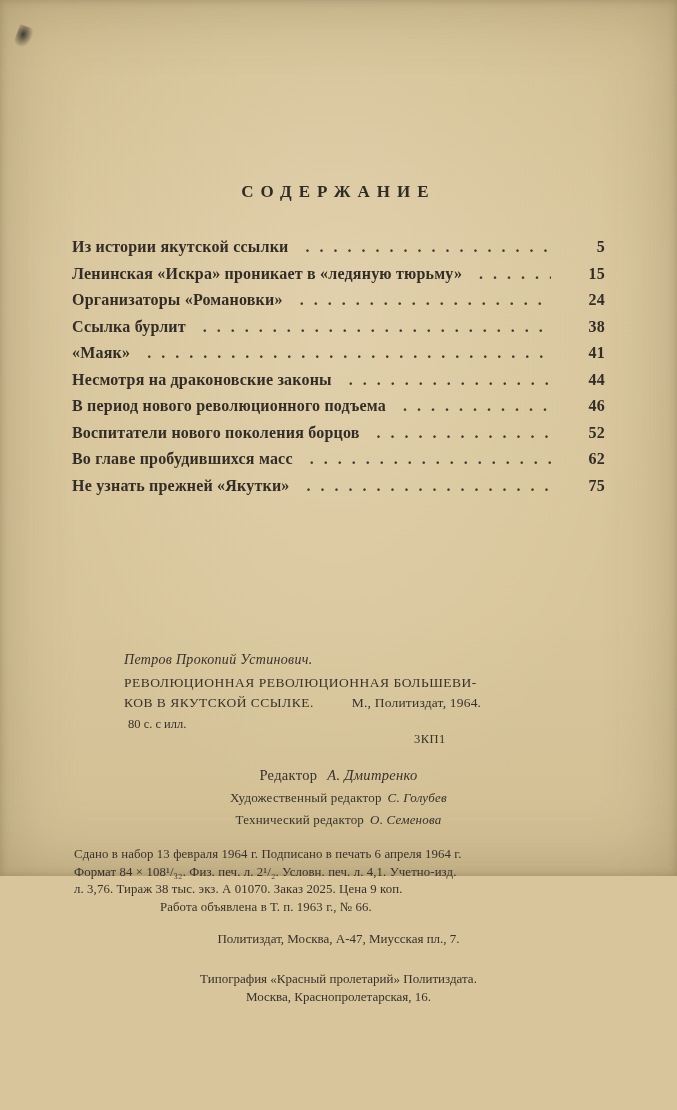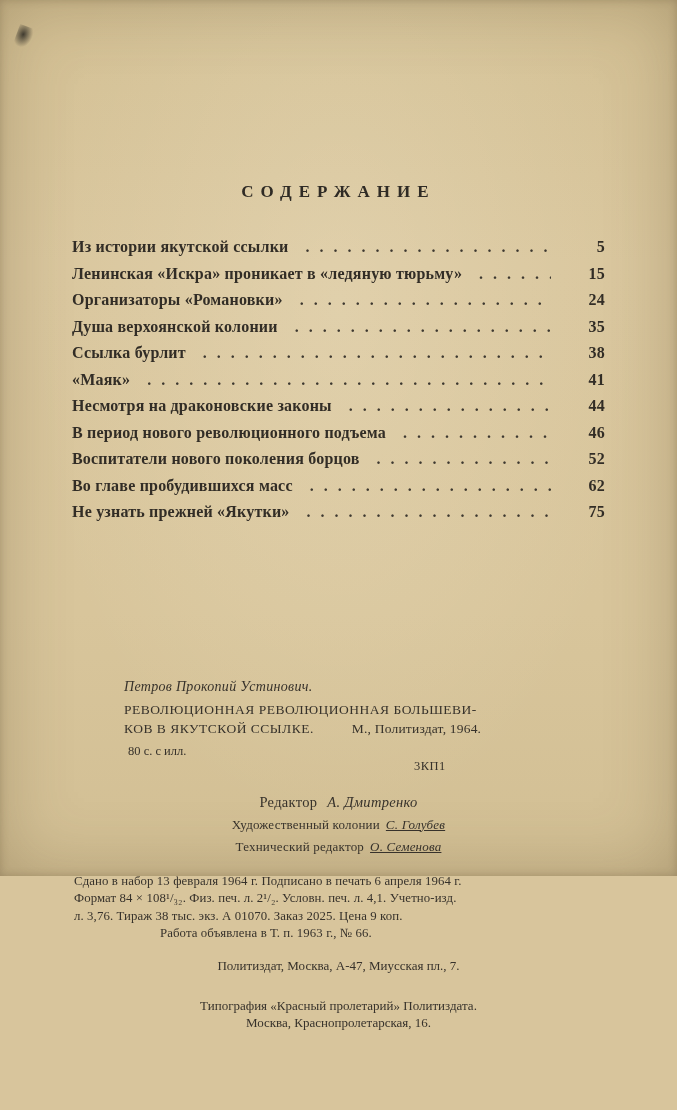--- a/index.html
+++ b/index.html
@@ -94,21 +94,21 @@
     font-size:14.5px;
     letter-spacing:0.3px;
   }
   .editor-line .name{font-style:italic;margin-left:10px;}
   .sub-editor-line{
     text-align:center;
     margin-top:6px;
     font-size:13px;
     letter-spacing:0.2px;
   }
-  .sub-editor-line .name{font-style:italic;margin-left:6px;text-decoration:underline;}
+  .sub-editor-line .name{font-style:italic;margin-left:6px;}
   .imprint{
     margin-top:18px;
     font-size:12.8px;
     line-height:17.5px;
     letter-spacing:0.1px;
     padding:0 2px;
   }
   .imprint .line-indent{padding-left:86px;}
   .pub-address{
     text-align:center;
@@ -140,25 +140,20 @@
       <span class="toc-title">Ленинская «Искра» проникает в «ледяную тюрьму»</span>
       <span class="leader"></span>
       <span class="toc-page">15</span>
     </div>
     <div class="toc-row">
       <span class="toc-title">Организаторы «Романовки»</span>
       <span class="leader"></span>
       <span class="toc-page">24</span>
     </div>
     <div class="toc-row">
-      <span class="toc-title">Душа верхоянской колонии</span>
-      <span class="leader"></span>
-      <span class="toc-page">35</span>
-    </div>
-    <div class="toc-row">
       <span class="toc-title">Ссылка бурлит</span>
       <span class="leader"></span>
       <span class="toc-page">38</span>
     </div>
     <div class="toc-row">
       <span class="toc-title">«Маяк»</span>
       <span class="leader"></span>
       <span class="toc-page">41</span>
     </div>
     <div class="toc-row">
@@ -199,21 +194,21 @@
       </div>
     </div>
 
     <div class="pages-note">80 с. с илл.</div>
     <div class="class-code">3КП1</div>
 
     <div class="editor-line">
       <span>Редактор</span><span class="name">А. Дмитренко</span>
     </div>
     <div class="sub-editor-line">
-      <span>Художественный колонии</span><span class="name">С. Голубев</span>
+      <span>Художественный редактор</span><span class="name">С. Голубев</span>
     </div>
     <div class="sub-editor-line">
       <span>Технический редактор</span><span class="name">О. Семенова</span>
     </div>
 
     <div class="imprint">
       <div>Сдано в набор 13 февраля 1964 г. Подписано в печать 6 апреля 1964 г.</div>
       <div>Формат 84 × 108¹/₃₂. Физ. печ. л. 2¹/₂. Условн. печ. л. 4,1. Учетно-изд.</div>
       <div>л. 3,76. Тираж 38 тыс. экз. А 01070. Заказ 2025. Цена 9 коп.</div>
       <div class="line-indent">Работа объявлена в Т. п. 1963 г., № 66.</div>

